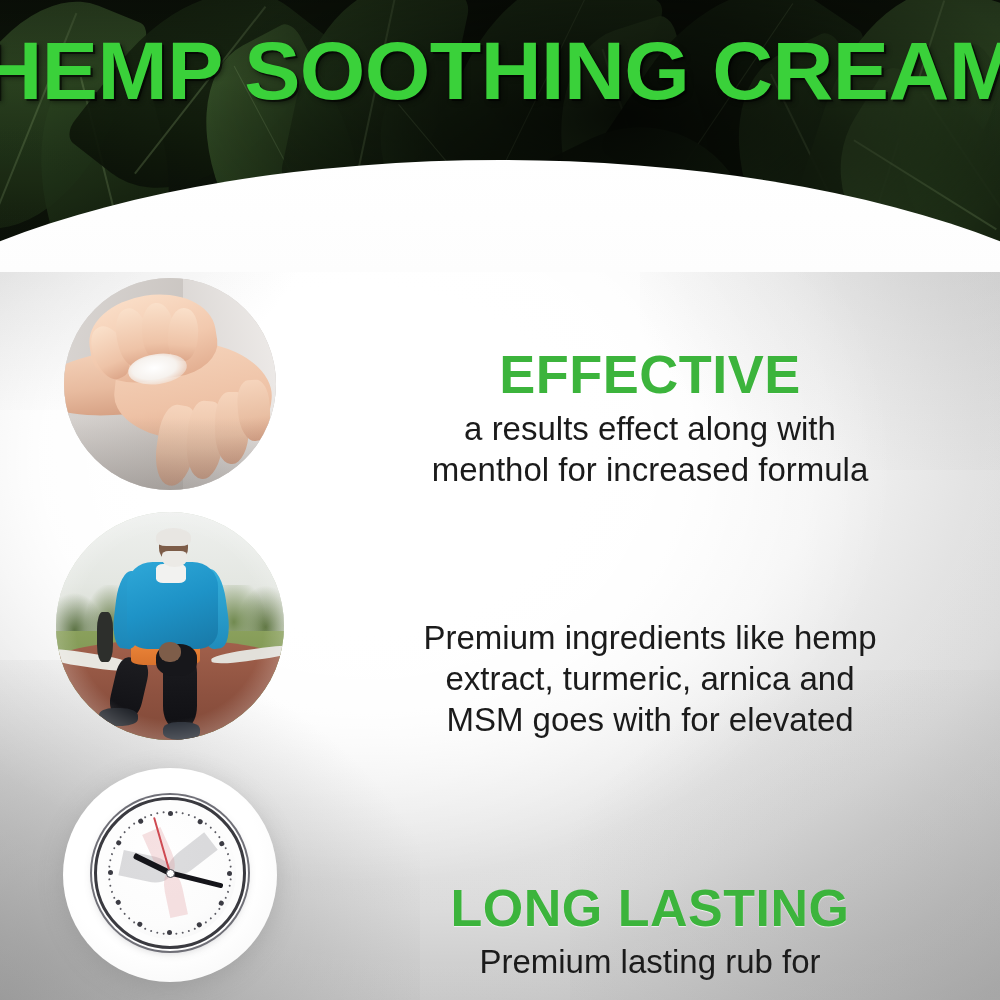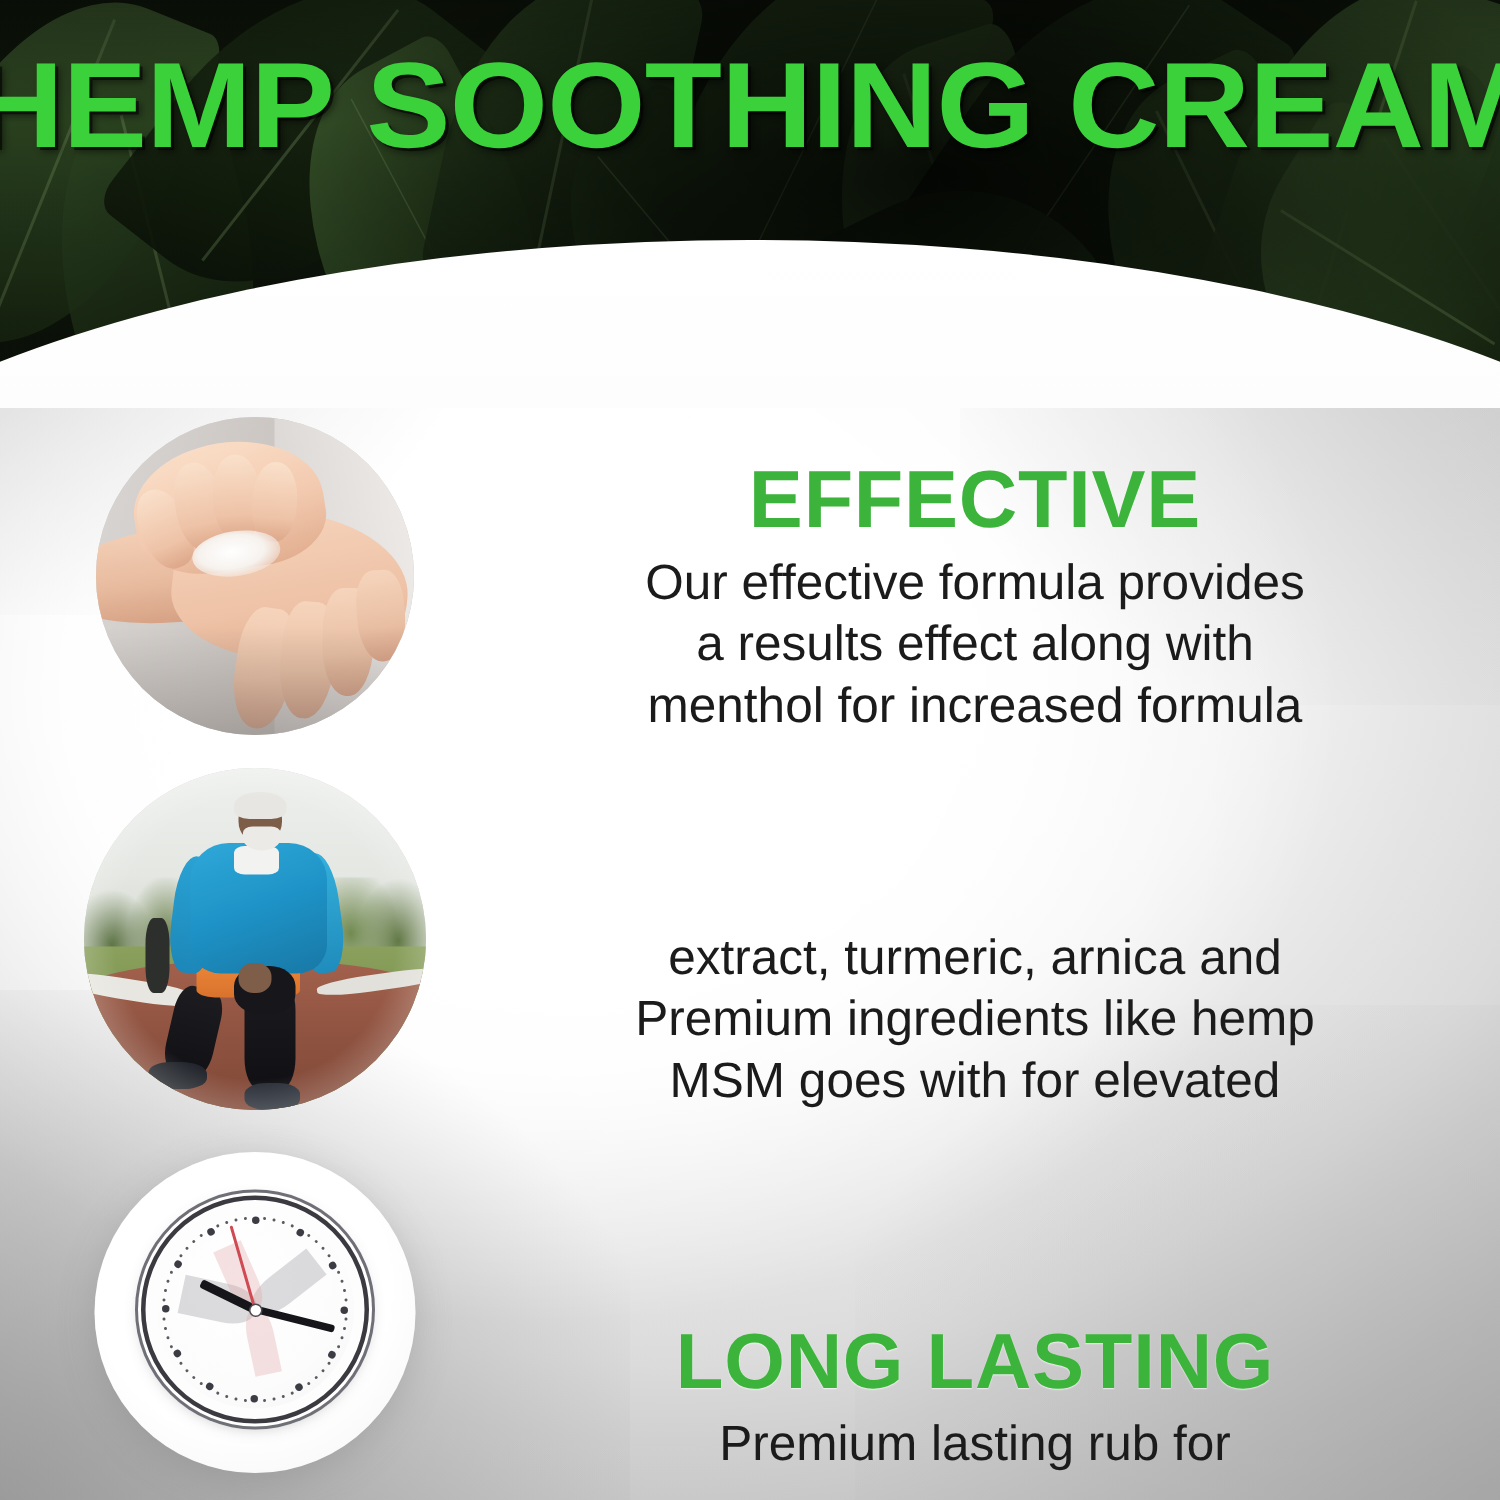--- a/index.html
+++ b/index.html
@@ -415,21 +415,20 @@
             <div class="tf tf2"></div>
           <div class="tf tf3"></div>
             <div class="tf tf4"></div>
           <div class="cream"></div>
           <div class="shade-bot"></div>
         </div>
       </div>
       <div class="text-col">
         <div class="heading h-effective">EFFECTIVE</div>
         <div class="body-text">
-          <span>Our effective formula provides</span>
           <span>a results effect along with</span>
           <span>menthol for increased formula</span>
         </div>
       </div>
     </div>
 
     <div class="feature feature-2">
       <div class="media-col">
         <div class="circle c2">
           <div class="sky"></div>
@@ -451,22 +450,22 @@
           <div class="knee"></div>
           <div class="hand"></div>
           <div class="head"></div>
           <div class="hair"></div>
           <div class="beard"></div>
           <div class="vig"></div>
         </div>
       </div>
       <div class="text-col">
         <div class="body-text">
+          <span>Premium ingredients like hemp</span>
           <span>extract, turmeric, arnica and</span>
-          <span>Premium ingredients like hemp</span>
           <span>MSM goes with for elevated</span>
         </div>
       </div>
     </div>
 
     <div class="feature feature-3">
       <div class="media-col">
         <div class="clock-wrap">
           <div class="clock-shadow"></div>
           <div class="clock-glow"></div>

